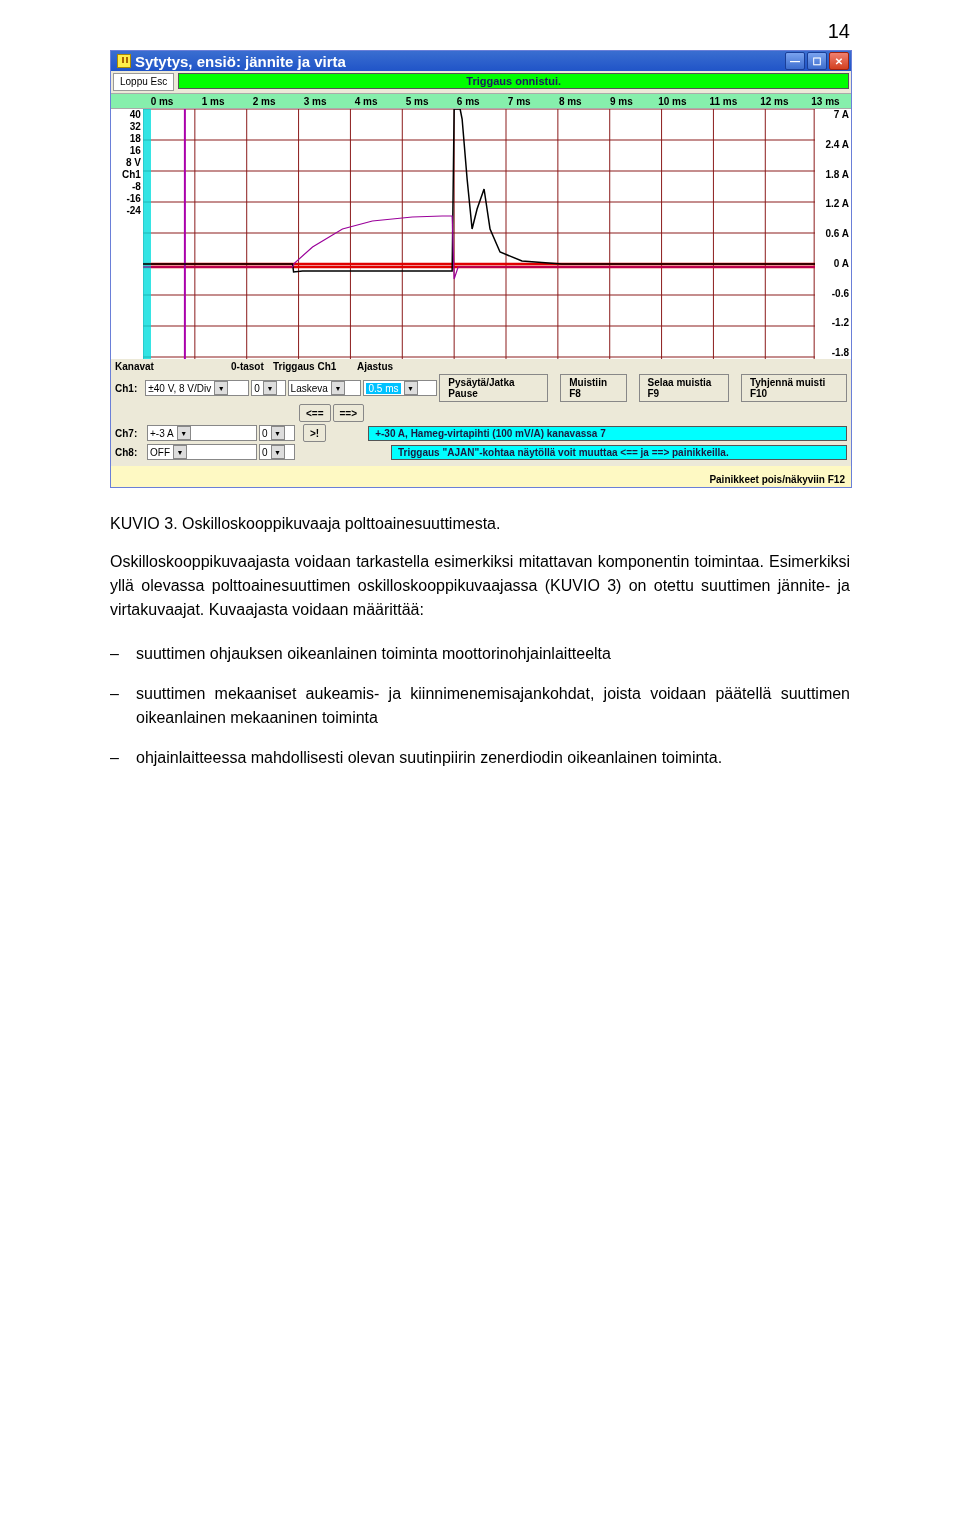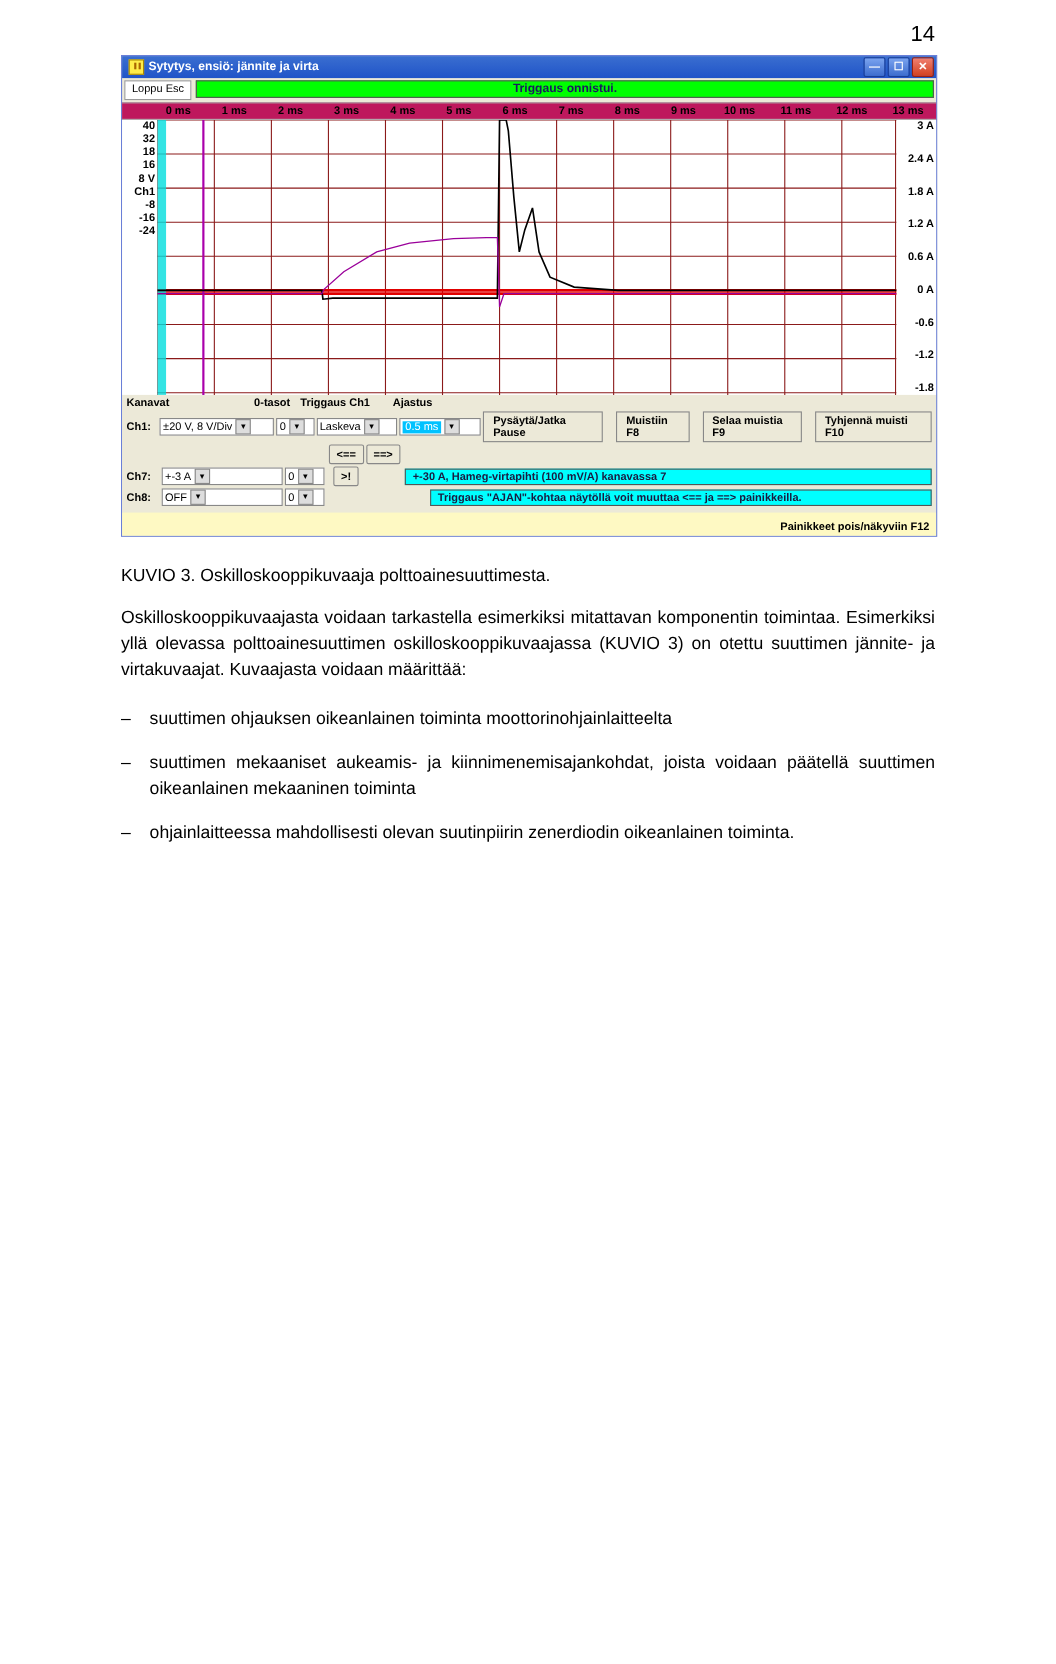--- a/index.html
+++ b/index.html
@@ -45,21 +45,21 @@
     position: relative;
   }
   .titlebar-icon::after {
     content: "";
     position: absolute;
     top: 2px; left: 4px;
     width: 2px; height: 6px;
     border-left: 2px solid #aa6600;
     border-right: 2px solid #aa6600;
   }
-  .titlebar-text { font-weight: bold; font-size: 11px; }
+  .titlebar-text { font-weight: bold; font-size: 15px; }
   .win-buttons { margin-left: auto; display: flex; gap: 2px; }
   .win-btn {
     width: 18px; height: 16px;
     background: linear-gradient(to bottom, #7aa3ef, #3d6dce);
     border: 1px solid #1a3e97;
     border-radius: 2px;
     color: #fff;
     display: flex; align-items: center; justify-content: center;
     font-weight: bold; font-size: 10px;
   }
@@ -80,21 +80,21 @@
     text-align: center;
     font-weight: bold;
     font-size: 11px;
     margin: 2px;
     border: 1px solid #555;
     height: 14px;
     line-height: 14px;
   }
   .xaxis {
     display: flex;
-    background: #be185d;
+    background: #86efac;
     border-top: 1px solid #aaa;
     border-bottom: 1px solid #aaa;
     height: 14px;
     align-items: center;
     font-size: 10px;
     font-weight: bold;
   }
   .xaxis span { flex: 1; text-align: center; }
   .plot-wrapper { display:flex; }
   .yleft {
@@ -292,21 +292,21 @@
           <rect x="0" y="0" width="8" height="250" fill="#00dddd" opacity="0.8"></rect>
 
           <line class="cursor-mag" x1="42" y1="0" x2="42" y2="250"></line>
 
           <path class="trace-black" d="M0,155 L150,155 L151,163 L160,162 L310,162 L312,0 L316,0 L318,0 L320,10 L325,70 L330,120 L335,100 L342,80 L348,120 L358,143 L380,152 L420,155 L674,155"></path>
 
           <path class="trace-mag" d="M0,158 L150,158 L152,154 L170,138 L200,120 L230,112 L270,108 L300,107 L310,107 L312,170 L316,158 L325,158 L674,158"></path>
         </svg>
       </div>
       <div class="yright">
-        <div>3 A</div>
+        <div>7 A</div>
           <div>2.4 A</div>
         <div>1.8 A</div>
           <div>1.2 A</div>
         <div>0.6 A</div>
           <div>0 A</div>
         <div>-0.6</div>
           <div>-1.2</div>
         <div>-1.8</div>
       </div>
     </div>
@@ -315,21 +315,21 @@
       <div class="ctrl-headers">
         <span>Kanavat</span>
         <span>0-tasot</span>
         <span>Triggaus Ch1</span>
         <span>Ajastus</span>
       </div>
 
       <div class="ctrl-row">
         <span class="lbl">Ch1:</span>
         <span class="combo" style="width:104px">
-            <span>±20 V,  8 V/Div</span>
+            <span>±40 V,  8 V/Div</span>
             <span class="arrow">▼</span>
           </span>
         <span class="combo" style="width:30px">
             <span>0</span>
             <span class="arrow">▼</span>
           </span>
         <span class="combo" style="width:72px">
             <span>Laskeva</span>
             <span class="arrow">▼</span>
           </span>

